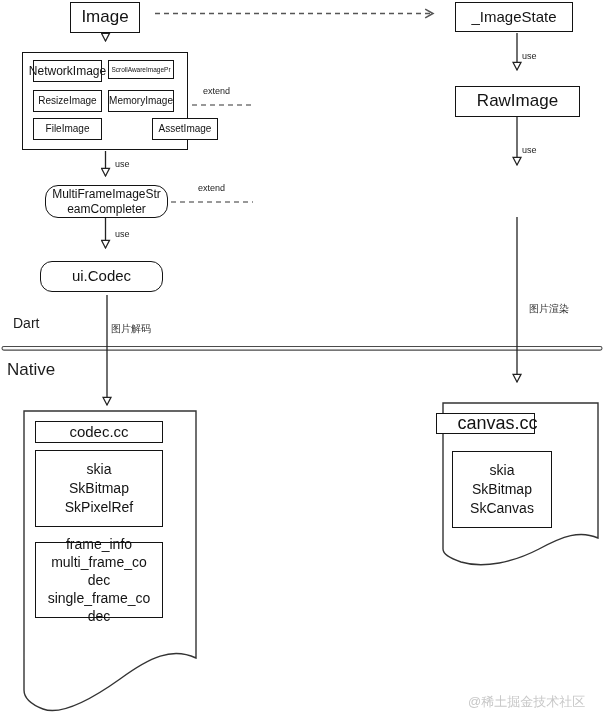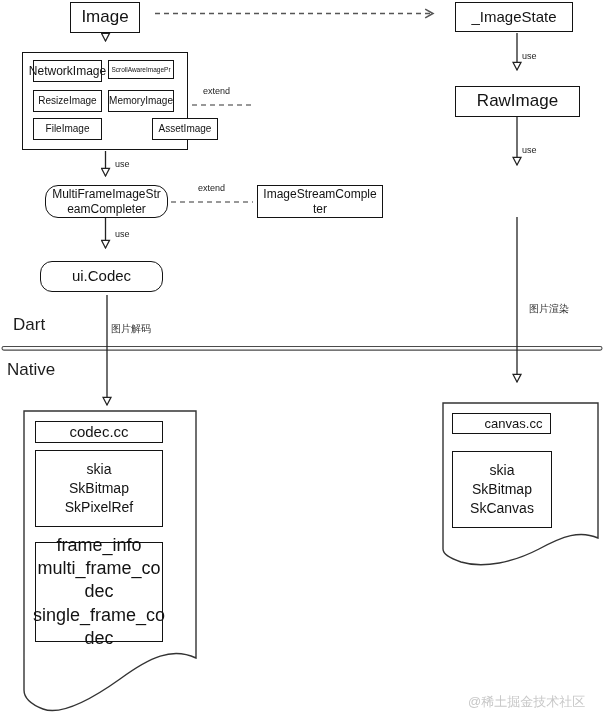--- a/index.html
+++ b/index.html
@@ -74,47 +74,45 @@
     <div class="box thin" style="left:108px;top:60px;width:66px;height:19px;font-size:6.5px;">ScrollAwareImagePr</div>
     <div class="box thin" style="left:33px;top:90px;width:69px;height:22px;font-size:10px;">ResizeImage</div>
     <div class="box thin" style="left:108px;top:90px;width:66px;height:22px;font-size:10px;">MemoryImage</div>
     <div class="box thin" style="left:33px;top:118px;width:69px;height:22px;font-size:10px;">FileImage</div>
     <div class="box thin" style="left:108px;top:118px;width:66px;height:22px;font-size:10px;margin-left:44px;">AssetImage</div>
 
     <div class="box" style="left:455px;top:86px;width:125px;height:31px;font-size:17px;">RawImage</div>
 
     <div class="box pre" style="left:45px;top:185px;width:123px;height:33px;font-size:12px;border-radius:13px;">MultiFrameImageStr
 eamCompleter</div>
-    <div class="box pre" style="left:257px;top:185px;width:126px;height:33px;font-size:12px;">ImageStreamComple
-ter</div>
 
     <div class="box" style="left:40px;top:261px;width:123px;height:31px;font-size:15px;border-radius:12px;">ui.Codec</div>
 
     <div class="box" style="left:35px;top:421px;width:128px;height:22px;font-size:15px;">codec.cc</div>
     <div class="box pre" style="left:35px;top:450px;width:128px;height:77px;font-size:14px;line-height:1.35;">skia
 SkBitmap
 SkPixelRef</div>
-    <div class="box pre" style="left:35px;top:542px;width:128px;height:100px;font-size:18px;line-height:1.3;">frame_info
+    <div class="box pre" style="left:35px;top:542px;width:128px;height:76px;font-size:14px;line-height:1.3;">frame_info
 multi_frame_co
 dec
 single_frame_co
 dec</div>
 
-    <div class="box" style="left:452px;top:413px;width:99px;height:21px;font-size:13px;padding-left:24px;">canvas.cc</div>
+    <div class="box" style="left:436px;top:413px;width:99px;height:21px;font-size:18px;padding-left:24px;">canvas.cc</div>
     <div class="box pre" style="left:452px;top:451px;width:100px;height:77px;font-size:14px;line-height:1.35;">skia
 SkBitmap
 SkCanvas</div>
 
     <div class="lbl" style="left:203px;top:87px;font-size:9px;">extend</div>
     <div class="lbl" style="left:198px;top:184px;font-size:9px;">extend</div>
     <div class="lbl" style="left:115px;top:160px;font-size:9px;">use</div>
     <div class="lbl" style="left:115px;top:230px;font-size:9px;">use</div>
     <div class="lbl" style="left:522px;top:52px;font-size:9px;">use</div>
     <div class="lbl" style="left:522px;top:146px;font-size:9px;">use</div>
 
-    <div class="lbl" style="left:13px;top:316px;font-size:17px;">Dart</div>
+    <div class="lbl" style="left:13px;top:316px;font-size:14px;">Dart</div>
     <div class="lbl" style="left:7px;top:361px;font-size:17px;">Native</div>
     <div class="lbl" style="left:111px;top:323px;font-size:10px;color:#333;">图片解码</div>
     <div class="lbl" style="left:521px;top:303px;font-size:10px;color:#333;margin-left:8px;">图片渲染</div>
 
     <div class="watermark" style="left:468px;top:693px;font-size:13px;">@稀土掘金技术社区</div>
   </div>
 </div>
 
 </body></html>

